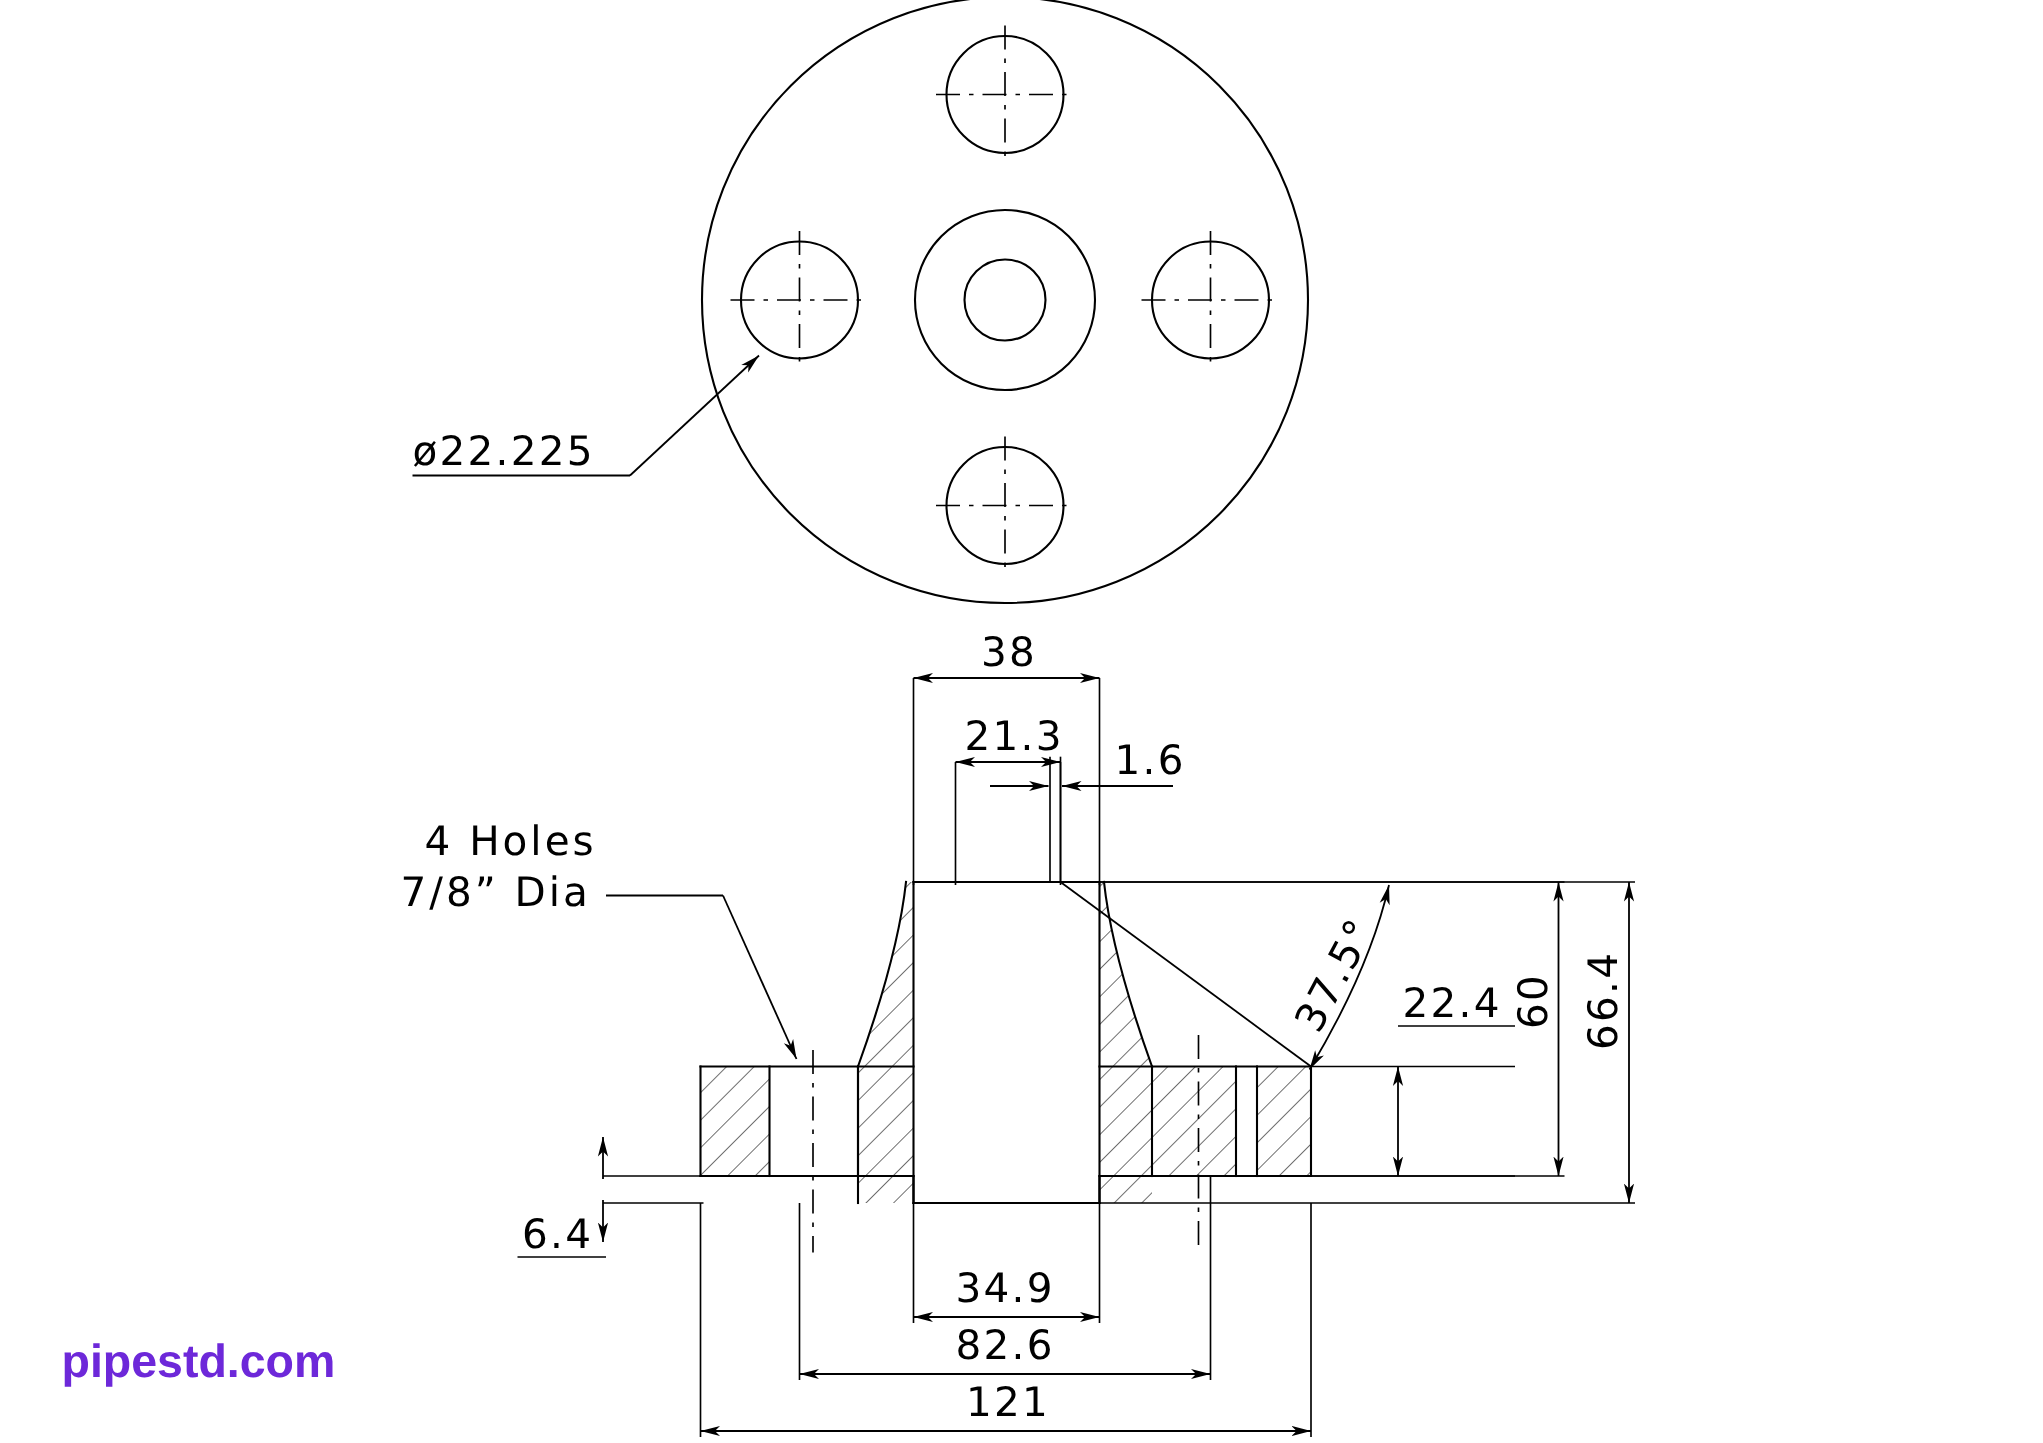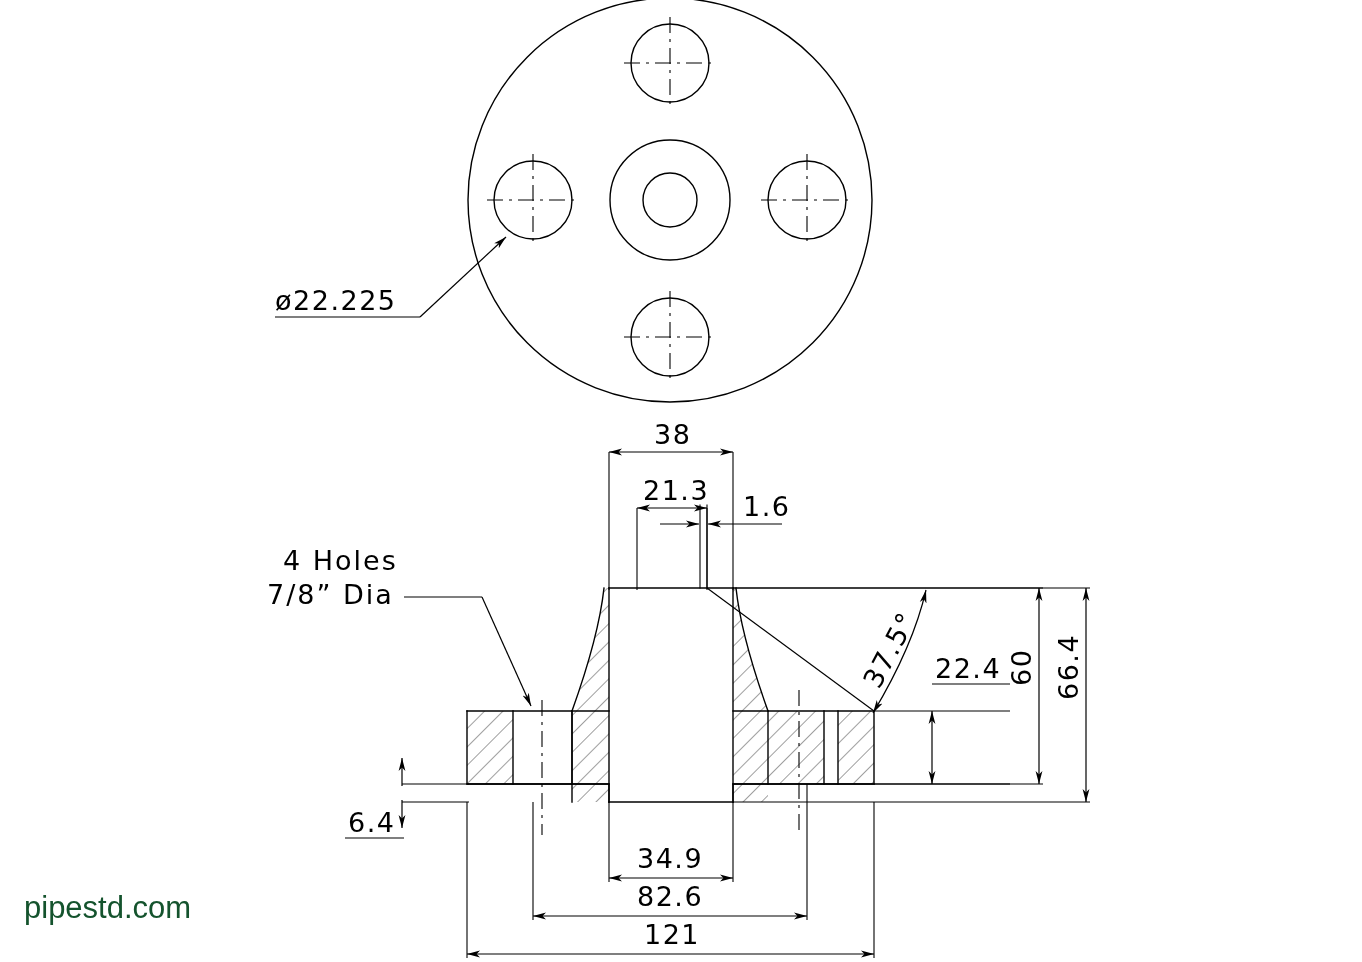--- a/index.html
+++ b/index.html
@@ -80,27 +80,28 @@
     letter-spacing: 1.5px;
   }
   .notetext {
     font-family: "DejaVu Sans", sans-serif;
     font-size: 27px;
     fill: #000000;
     letter-spacing: 2px;
   }
   .watermark-text {
     position: absolute;
-    left: 24px;
+    left: 41px;
     top: 890px;
     font-family: "Liberation Sans", sans-serif;
     font-size: 31px;
-    color: #14532d;
+    color: #6d28d9;
     letter-spacing: 0px;
     user-select: none;
+    font-weight: bold;
   }
 </style>
 </head>
 <body>
 
 <div id="drawing-root">
 
   <svg id="cad" viewBox="0 0 1362 962" xmlns="http://www.w3.org/2000/svg">
 
     <defs>

